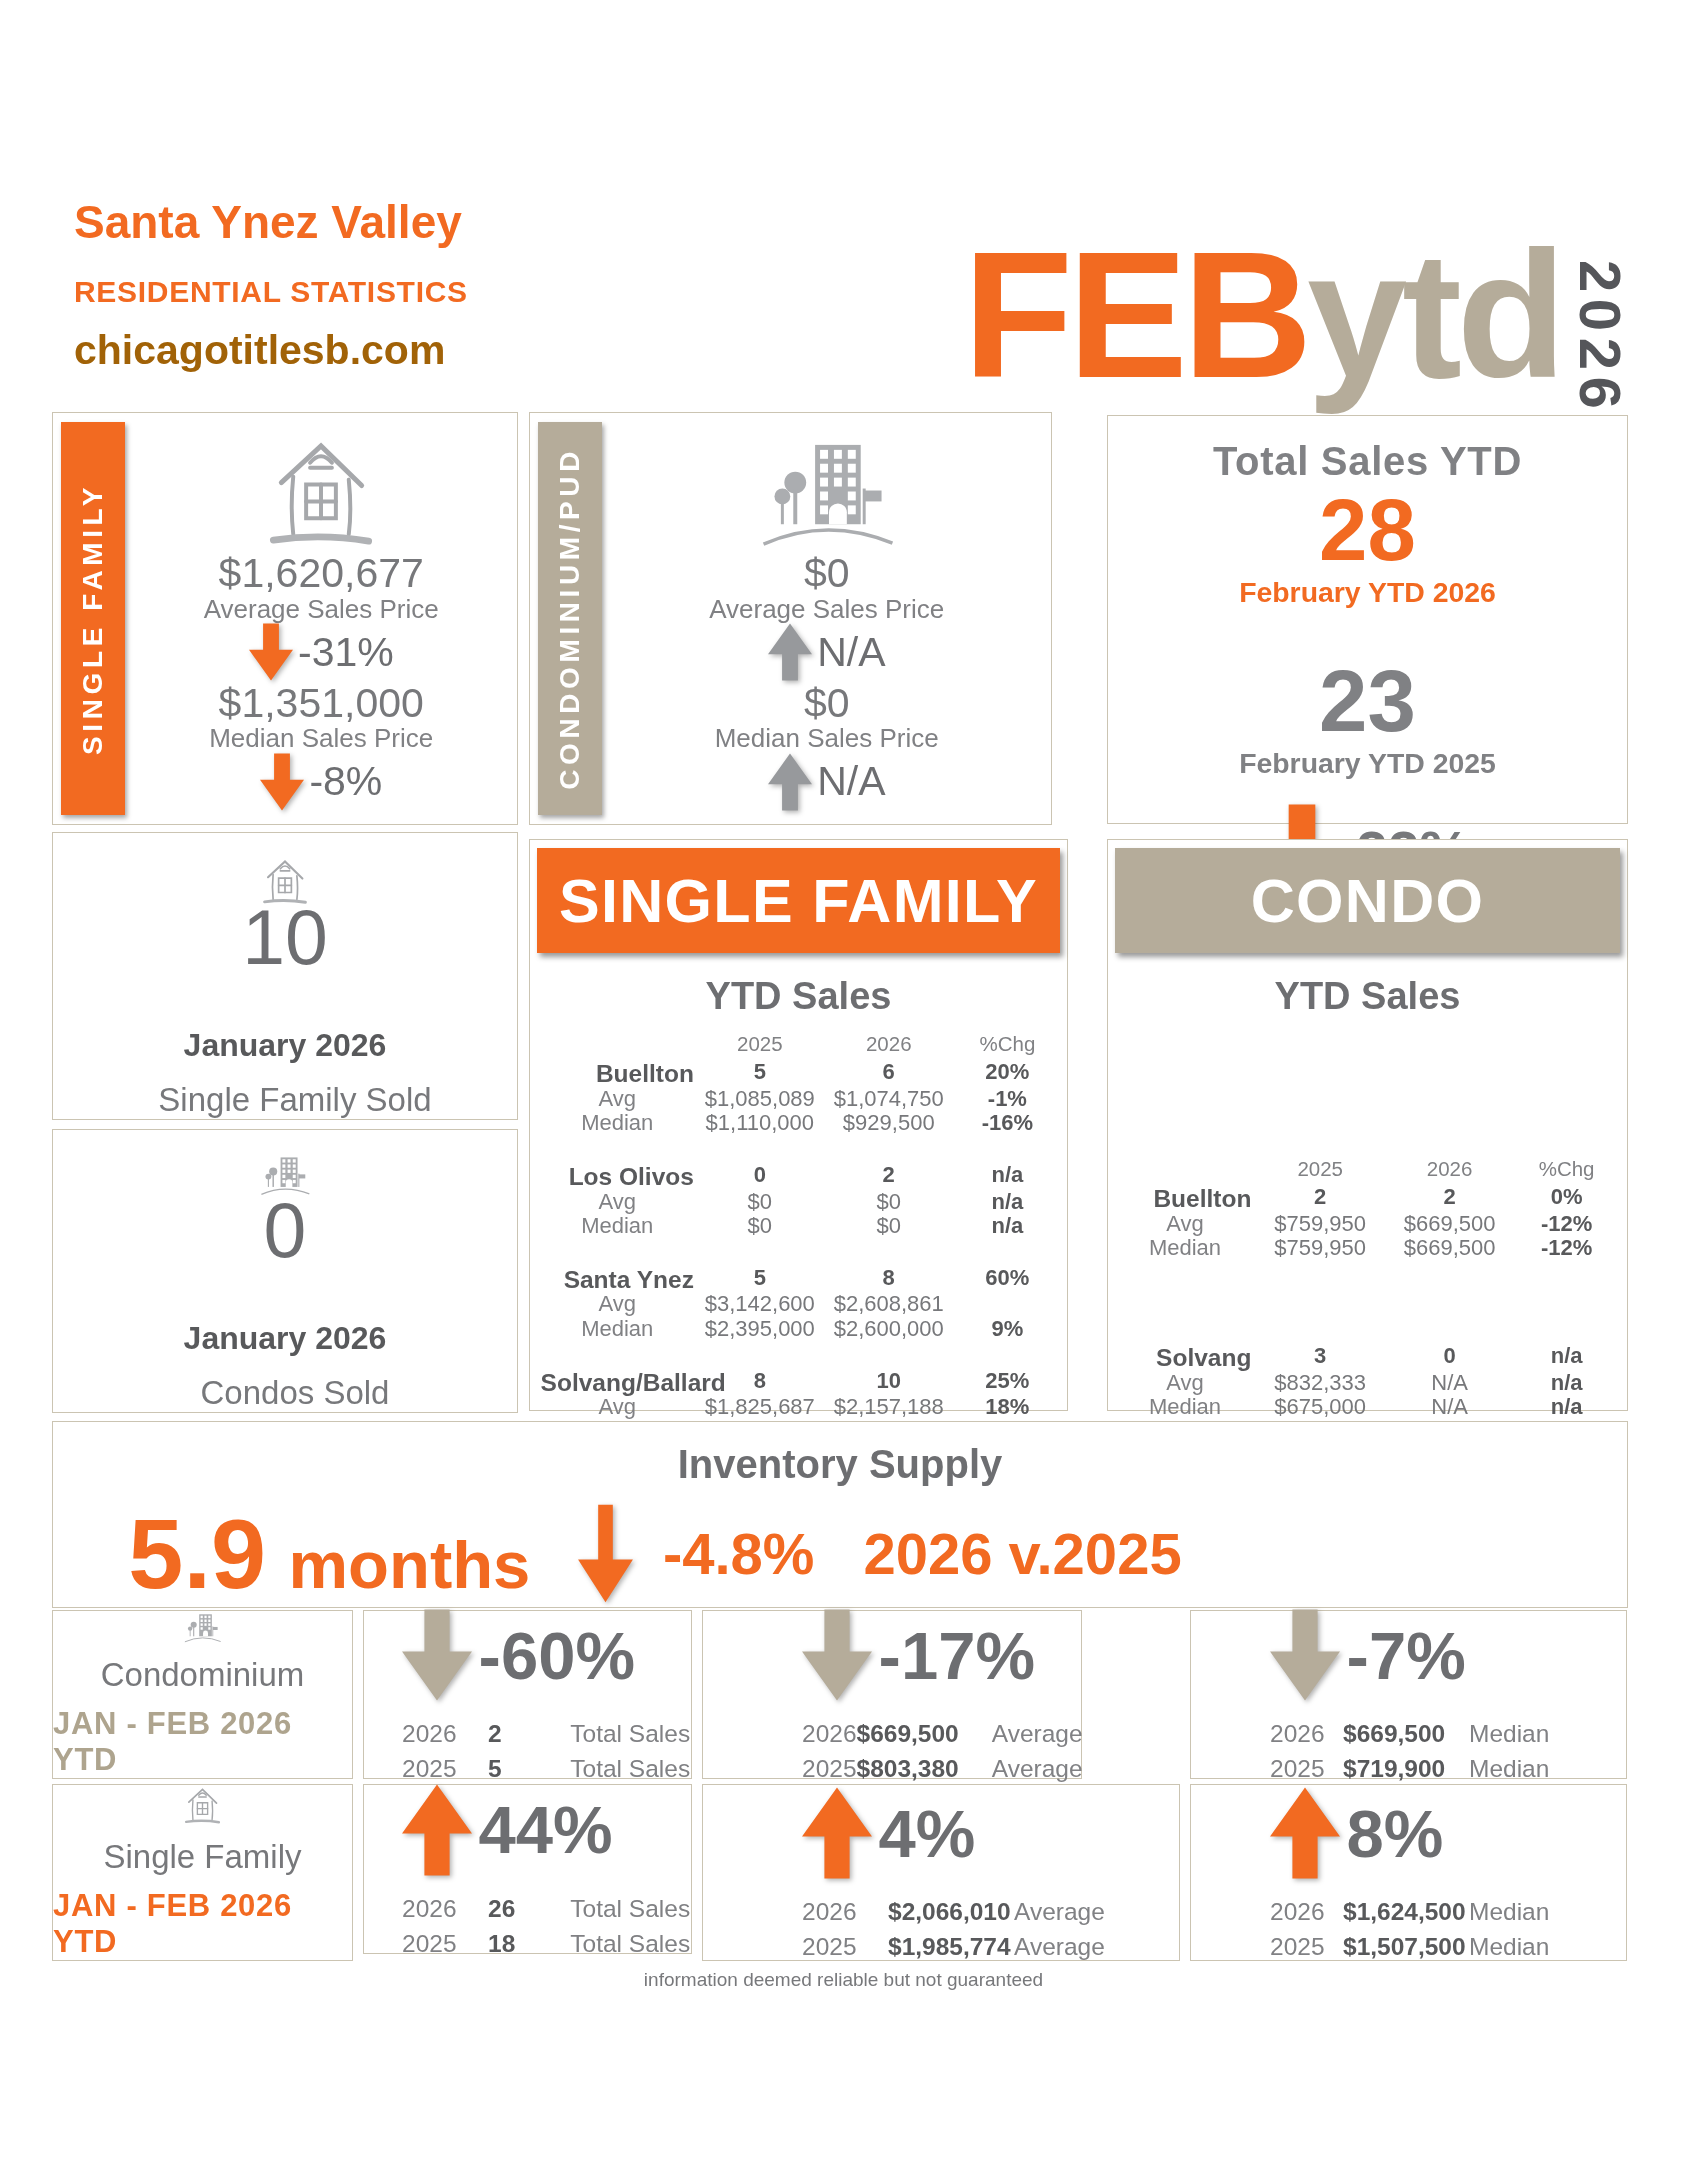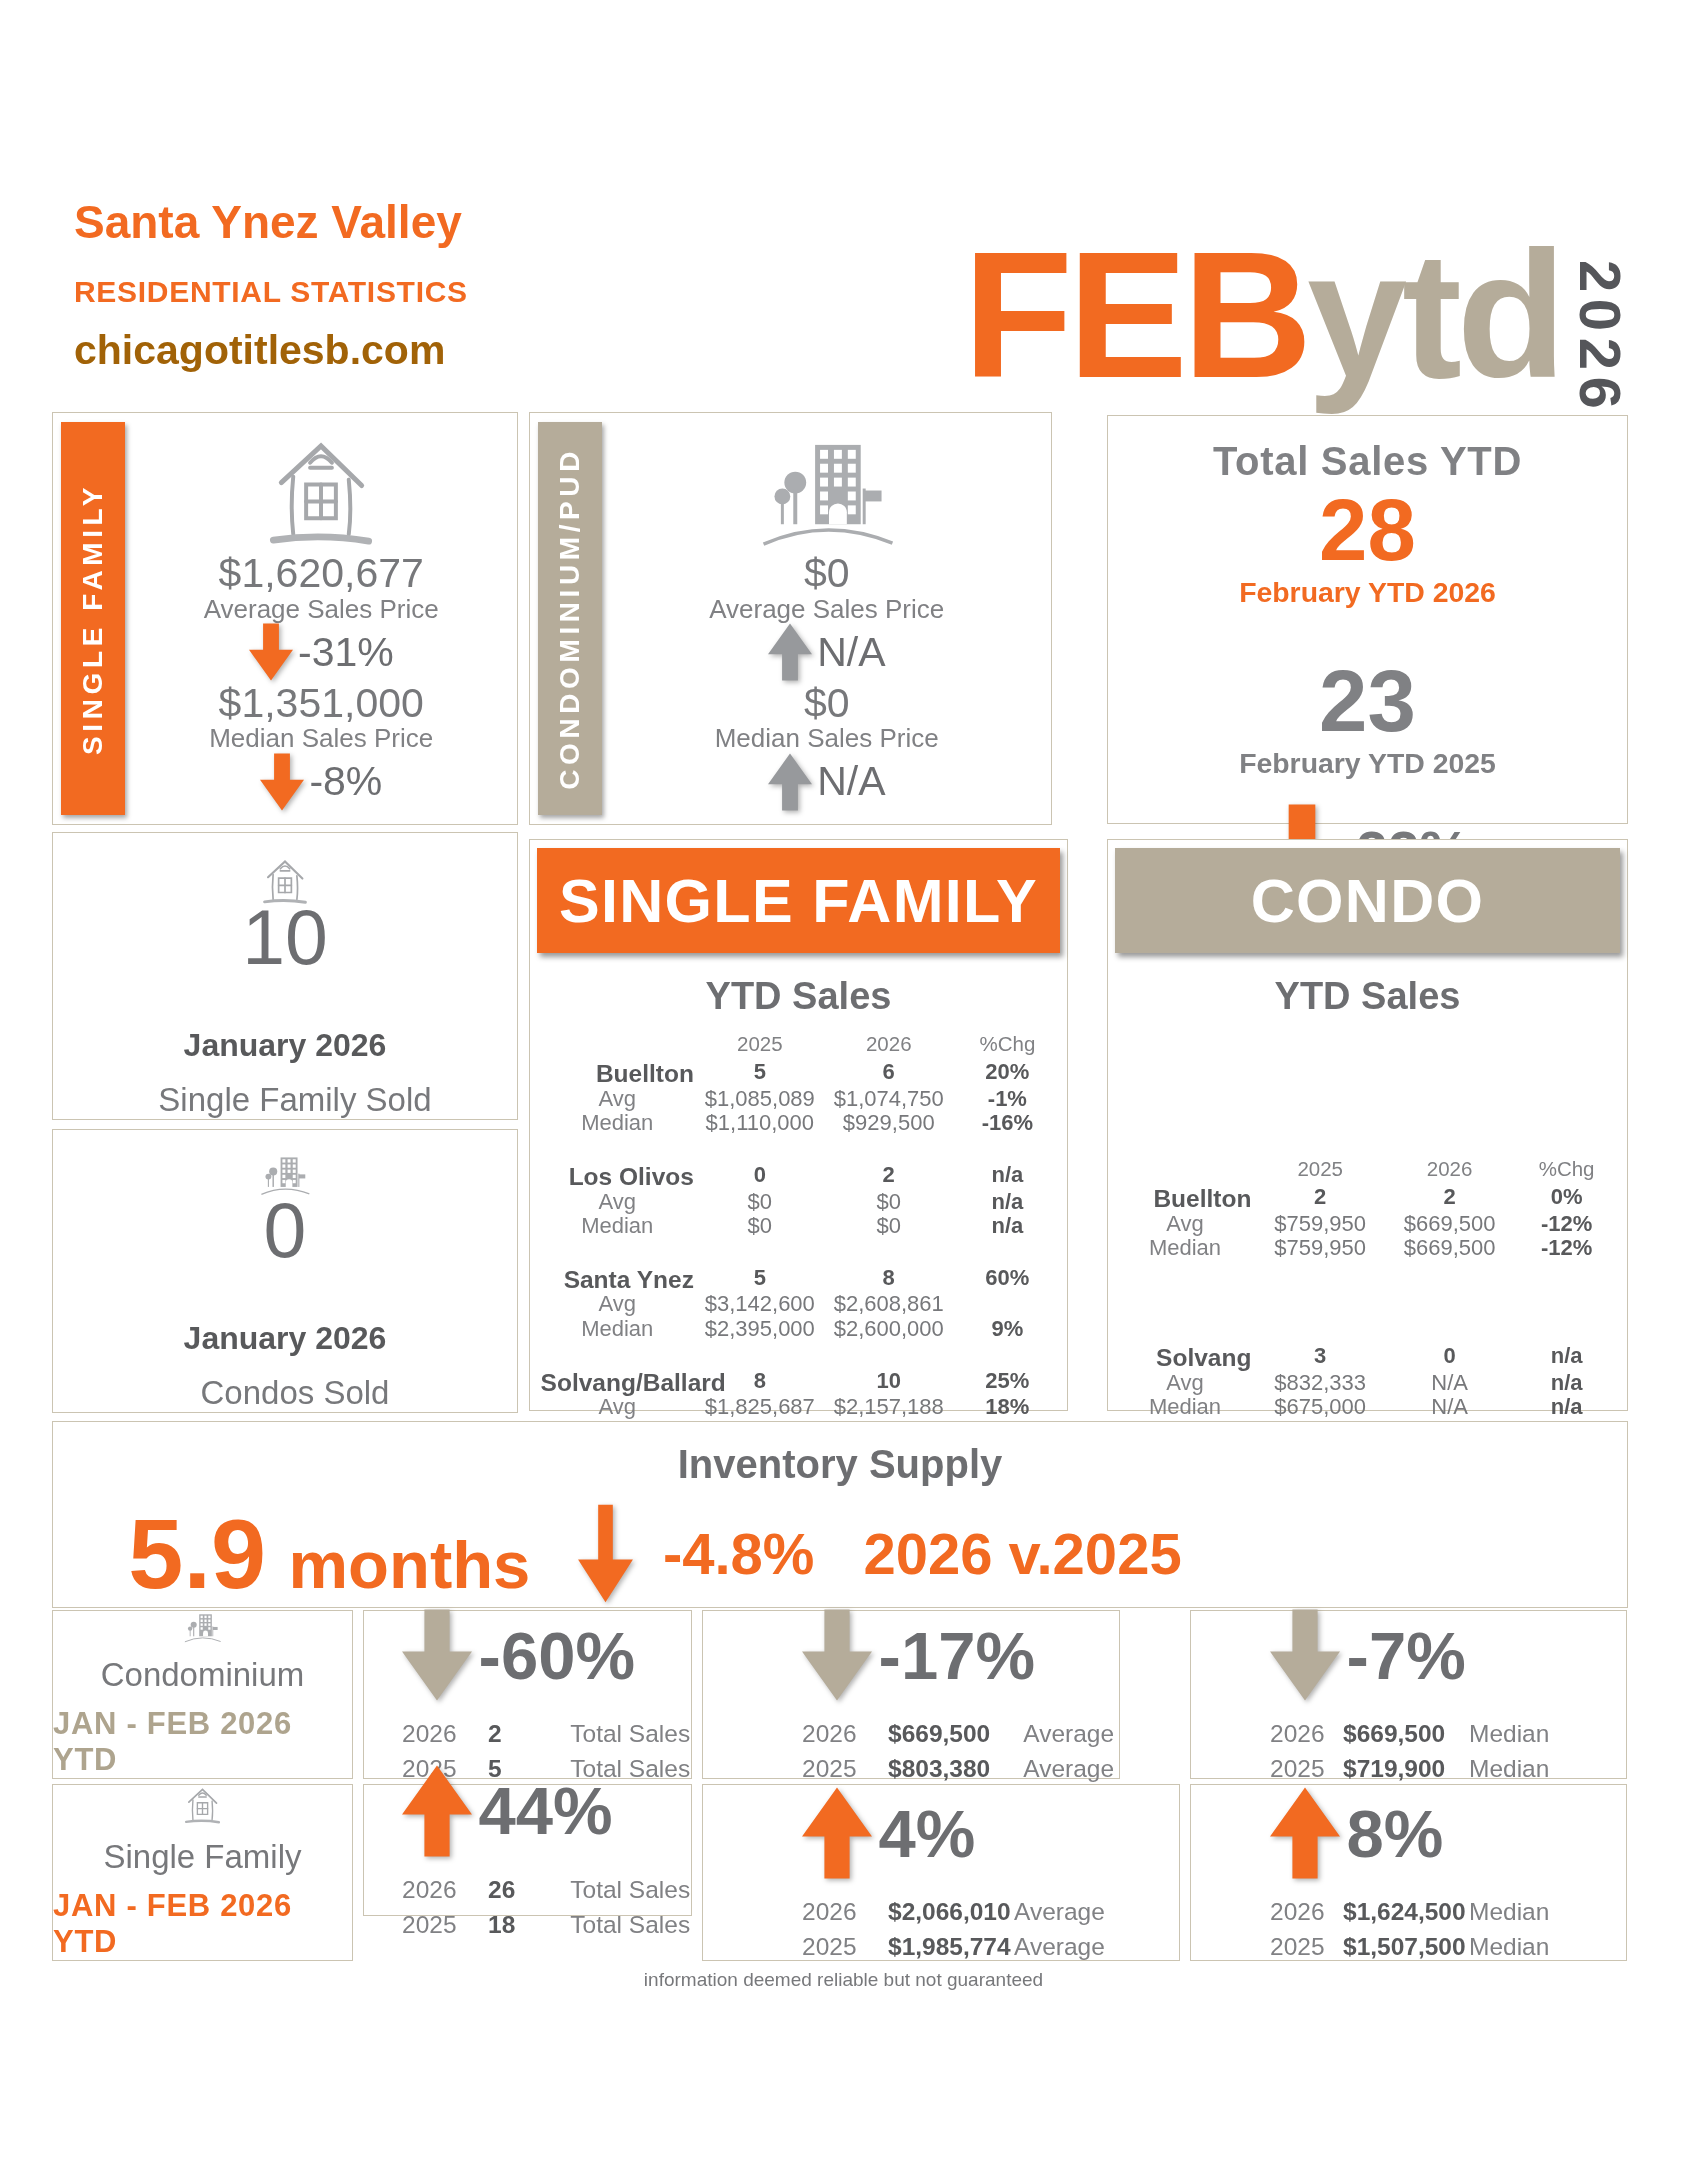--- a/index.html
+++ b/index.html
@@ -446,21 +446,21 @@
           </div>
         <div class="stat-line">
             <span class="yr">2025</span>
             <span class="val" style="min-width:73px;">5</span>
             <span class="lab">Total Sales</span>
           </div>
       </div>
     </div>
   </div>
 
-  <div class="card" style="left:702px;top:1610px;width:418px;height:169px;">
+  <div class="card" style="left:702px;top:1610px;width:380px;height:169px;">
     <div class="stat-body" style="padding-left:99px;">
       <div class="stat-top">
         <svg class="arrow" width="70" height="98" viewBox="0 0 100 130">
             <polygon points="32,0 68,0 68,60 100,60 50,130 0,60 32,60" fill="#B5AC9A"></polygon>
           </svg>
         <span class="stat-chg">-17%</span>
       </div>
       <div class="stat-lines">
         <div class="stat-line">
             <span class="yr">2026</span>
@@ -510,21 +510,21 @@
         <path d="M45 52 h30 v34 h-30 z"></path>
           <path d="M60 52 v34"></path>
           <path d="M45 69 h30"></path>
         <path d="M12 108 q48 -7 96 1" stroke-width="7" stroke="#B0B2B5"></path>
       </svg>
       <div class="label-name">Single Family</div>
       <div class="label-period orange">JAN - FEB 2026 YTD</div>
     </div>
   </div>
 
-  <div class="card" style="left:363px;top:1784px;width:329px;height:132px;">
+  <div class="card" style="left:363px;top:1784px;width:329px;height:170px;">
     <div class="stat-body">
       <div class="stat-top">
         <svg class="arrow" width="70" height="98" viewBox="0 0 100 130">
             <polygon points="50,0 100,70 68,70 68,130 32,130 32,70 0,70" fill="#F26A21"></polygon>
           </svg>
         <span class="stat-chg">44%</span>
       </div>
       <div class="stat-lines">
         <div class="stat-line">
             <span class="yr">2026</span>

